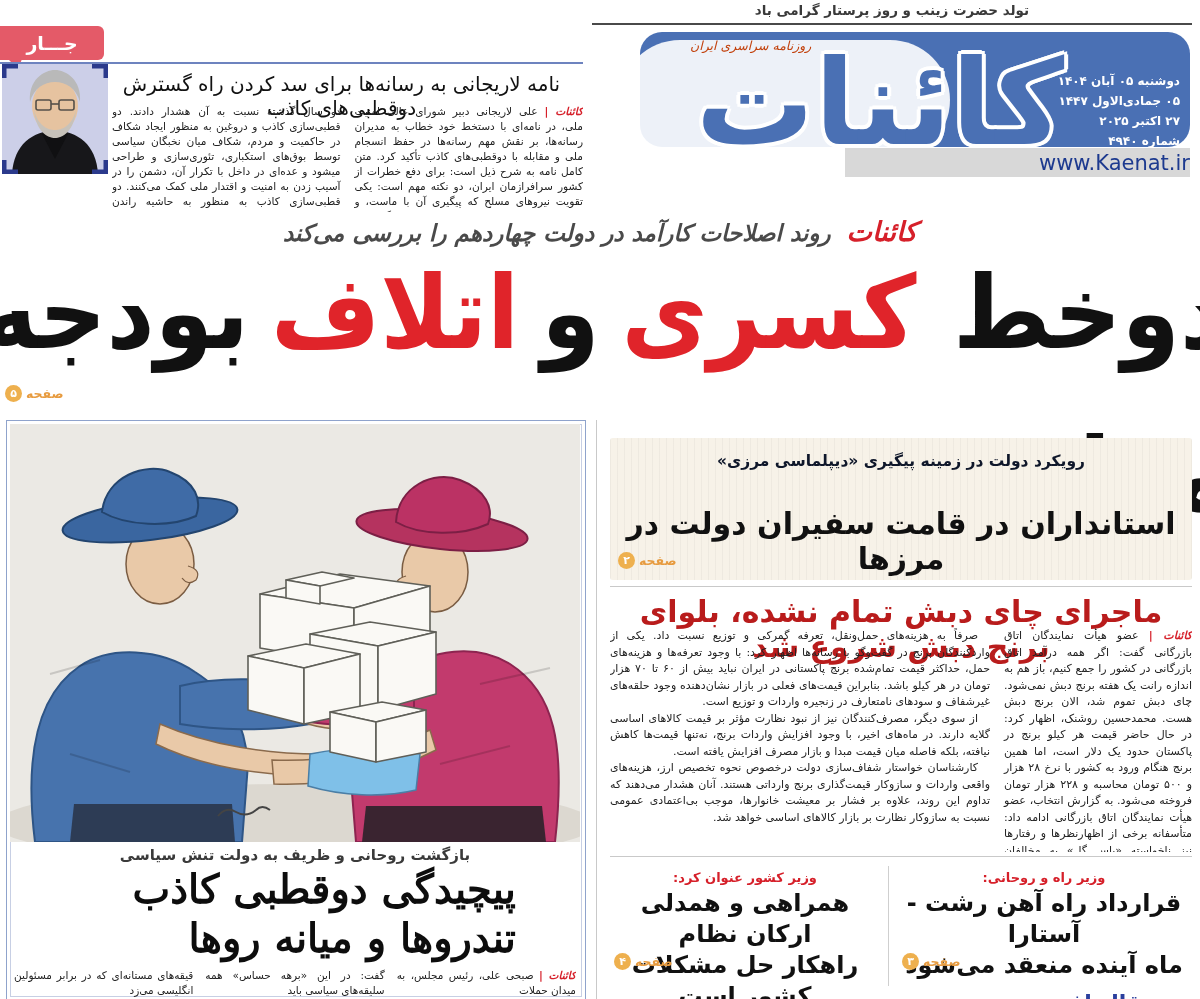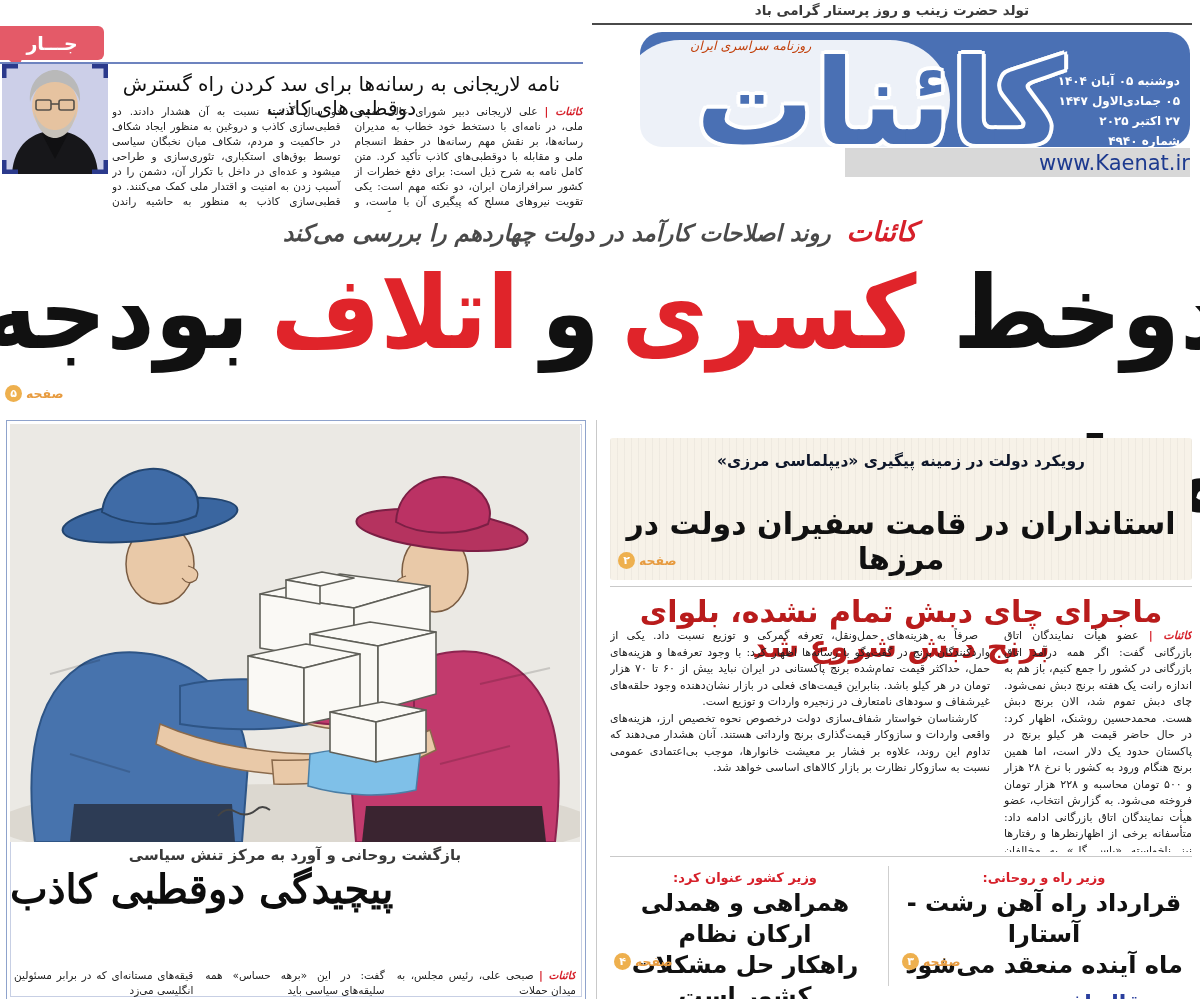--- a/index.html
+++ b/index.html
@@ -61,21 +61,21 @@
   .badge-num{width:17px;height:17px;border-radius:50%;background:#eeb04e;
     color:#fff;display:inline-flex;align-items:center;justify-content:center;
     font-size:11px;}
   .badge5{left:5px;top:385px;}
   
   .cartoon-box{left:6px;top:420px;width:578px;height:579px;background:#fff;
     border:1px solid #8fa3cc;box-shadow:inset 0 0 0 3px #ffffff,inset 0 0 0 4px #c7cfe4;}
   .cartoon-svg{left:10px;top:424px;width:570px;height:418px;}
   .cartoon-kicker{left:10px;top:846px;width:570px;text-align:center;
     font-size:15px;font-weight:bold;color:#3a3a3a;}
-  .cartoon-headline{left:10px;top:864px;width:506px;text-align:left;
+  .cartoon-headline{left:10px;top:864px;width:506px;text-align:right;
     font-family:"DejaVu Serif", serif;font-weight:bold;font-size:40px;
     line-height:49px;color:#0d0d0d;}
   .bottom-strip{left:14px;top:968px;width:562px;height:31px;display:flex;gap:12px;
     font-size:10.5px;line-height:15px;text-align:justify;color:#222;overflow:hidden;}
   .bottom-strip .bcol{flex:1;}
   
   .v-divider{left:596px;top:420px;width:1px;height:579px;background:#c9c9c9;}
   .beige-panel{left:610px;top:438px;width:582px;height:142px;background:#f7f2e8;
     background-image:repeating-linear-gradient(90deg,rgba(0,0,0,0.035) 0 1px,transparent 1px 7px);
     border-radius:3px;}
@@ -239,23 +239,24 @@
       <line x1="40" y1="250" x2="90" y2="236"></line>
       <line x1="470" y1="260" x2="540" y2="244"></line>
       <line x1="60" y1="330" x2="120" y2="348"></line>
       <line x1="430" y1="340" x2="500" y2="322"></line>
     </g>
 
     <path d="M208,392 q8,-10 18,-4 q10,6 20,-2 q6,-6 14,0" fill="none" stroke="#444" stroke-width="2"></path>
   </svg>
 </div>
 
-<div class="abs cartoon-kicker">بازگشت روحانی و آورد به مرکز تنش سیاسی</div>
+<div class="abs cartoon-kicker">بازگشت روحانی و ظریف به دولت تنش سیاسی</div>
 <div class="abs cartoon-headline">
   <div>پیچیدگی دوقطبی کاذب</div>
+  <div>تندروها و میانه روها</div>
 </div>
 
 <div class="abs bottom-strip">
   <div class="bcol">
     <span class="tag-red">کائنات |</span>
     <span>صبحی علی، رئیس مجلس، به میدان حملات</span>
   </div>
   <div class="bcol">گفت: در این «برهه حساس» همه سلیقه‌های سیاسی باید</div>
   <div class="bcol">قیقه‌های مستانه‌ای که در برابر مسئولین انگلیسی می‌زد</div>
 </div>
@@ -273,20 +274,21 @@
 <div class="abs rule h-rule-1"></div>
 
 <div class="abs rice-headline">ماجرای چای دبش تمام نشده، بلوای برنج دبش شروع شد</div>
 <div class="abs rice-body">
   <div class="rice-col-right">
     <span class="tag-red">کائنات |</span>
     <span>عضو هیأت نمایندگان اتاق بازرگانی گفت: اگر همه درآمد اتاق بازرگانی در کشور را جمع کنیم، باز هم به اندازه رانت یک هفته برنج دبش نمی‌شود. چای دبش تموم شد، الان برنج دبش هست. محمدحسین روشنک، اظهار کرد: در حال حاضر قیمت هر کیلو برنج در پاکستان حدود یک دلار است، اما همین برنج هنگام ورود به کشور با نرخ ۲۸ هزار و ۵۰۰ تومان محاسبه و ۲۲۸ هزار تومان فروخته می‌شود. به گزارش انتخاب، عضو هیأت نمایندگان اتاق بازرگانی ادامه داد: متأسفانه برخی از اظهارنظرها و رفتارها نیز ناخواسته «پاس گل» به مخالفان بخش خصوصی و اتاق بازرگانی است. به همین دلیل لازم است ابتدا در درون خودمان مطالعه و بازنگری کنیم تا بدانیم اشکال کار کجاست و چگونه می‌توانیم از منافع واقعی فعالان اقتصادی دفاع کنیم. او افزود: همین الان به وزارت کشاورزی می‌گویم، به زودی برنج دبش، چای دبش را زیر می‌آورد و می‌رود. کی از این پول استفاده می‌کند؟ کارشناسان اقتصادی معتقدند بخش عمده این اختلاف قیمت را نمی‌توان</span>
   </div>
   <div class="rice-col-left">
     <p>صرفاً به هزینه‌های حمل‌ونقل، تعرفه گمرکی و توزیع نسبت داد. یکی از واردکنندگان برنج در گفت‌وگو با رسانه‌ها اظهار کرد: با وجود تعرفه‌ها و هزینه‌های حمل، حداکثر قیمت تمام‌شده برنج پاکستانی در ایران نباید بیش از ۶۰ تا ۷۰ هزار تومان در هر کیلو باشد. بنابراین قیمت‌های فعلی در بازار نشان‌دهنده وجود حلقه‌های غیرشفاف و سودهای نامتعارف در زنجیره واردات و توزیع است.</p>
+    <p>از سوی دیگر، مصرف‌کنندگان نیز از نبود نظارت مؤثر بر قیمت کالاهای اساسی گلایه دارند. در ماه‌های اخیر، با وجود افزایش واردات برنج، نه‌تنها قیمت‌ها کاهش نیافته، بلکه فاصله میان قیمت مبدا و بازار مصرف افزایش یافته است.</p>
     <p>کارشناسان خواستار شفاف‌سازی دولت درخصوص نحوه تخصیص ارز، هزینه‌های واقعی واردات و سازوکار قیمت‌گذاری برنج وارداتی هستند. آنان هشدار می‌دهند که تداوم این روند، علاوه بر فشار بر معیشت خانوارها، موجب بی‌اعتمادی عمومی نسبت به سازوکار نظارت بر بازار کالاهای اساسی خواهد شد.</p>
   </div>
 </div>
 
 <div class="abs rule h-rule-2"></div>
 <div class="abs v-divider2"></div>
 
 <div class="abs box-kicker road-kicker">وزیر راه و روحانی:</div>
 <div class="abs box-headline road-headline">
   <div>قرارداد راه آهن رشت - آستارا</div>

